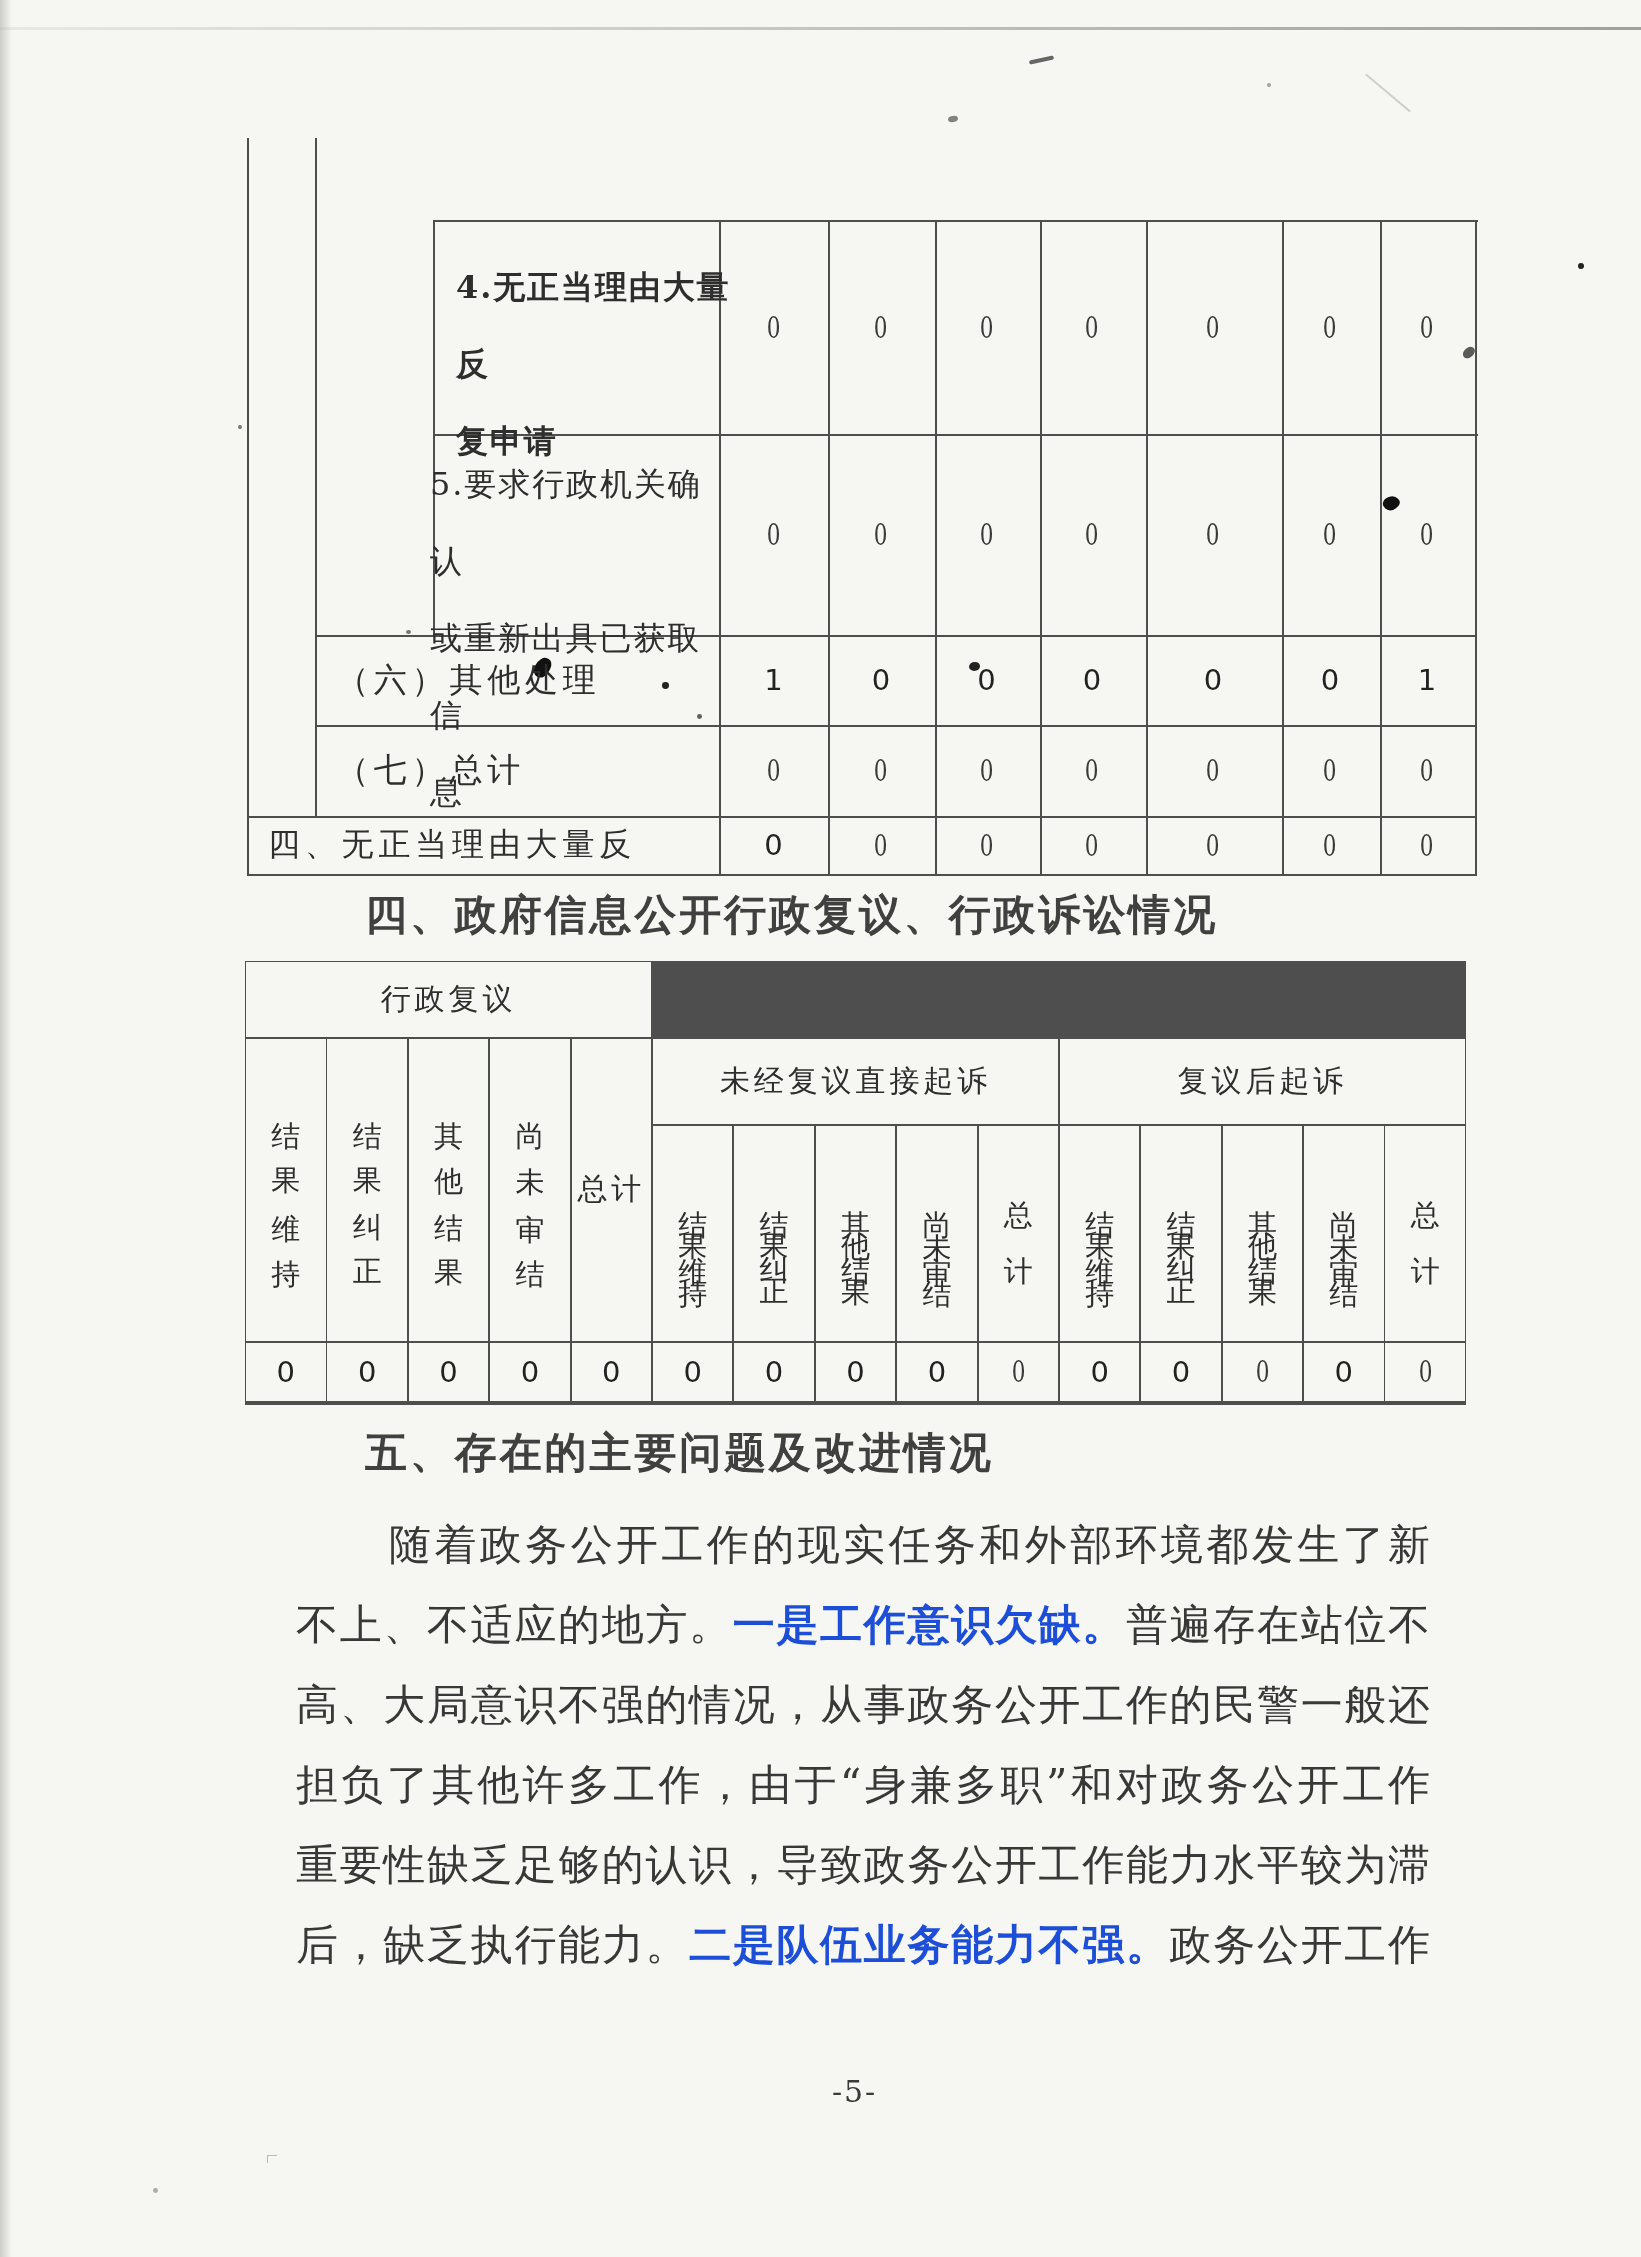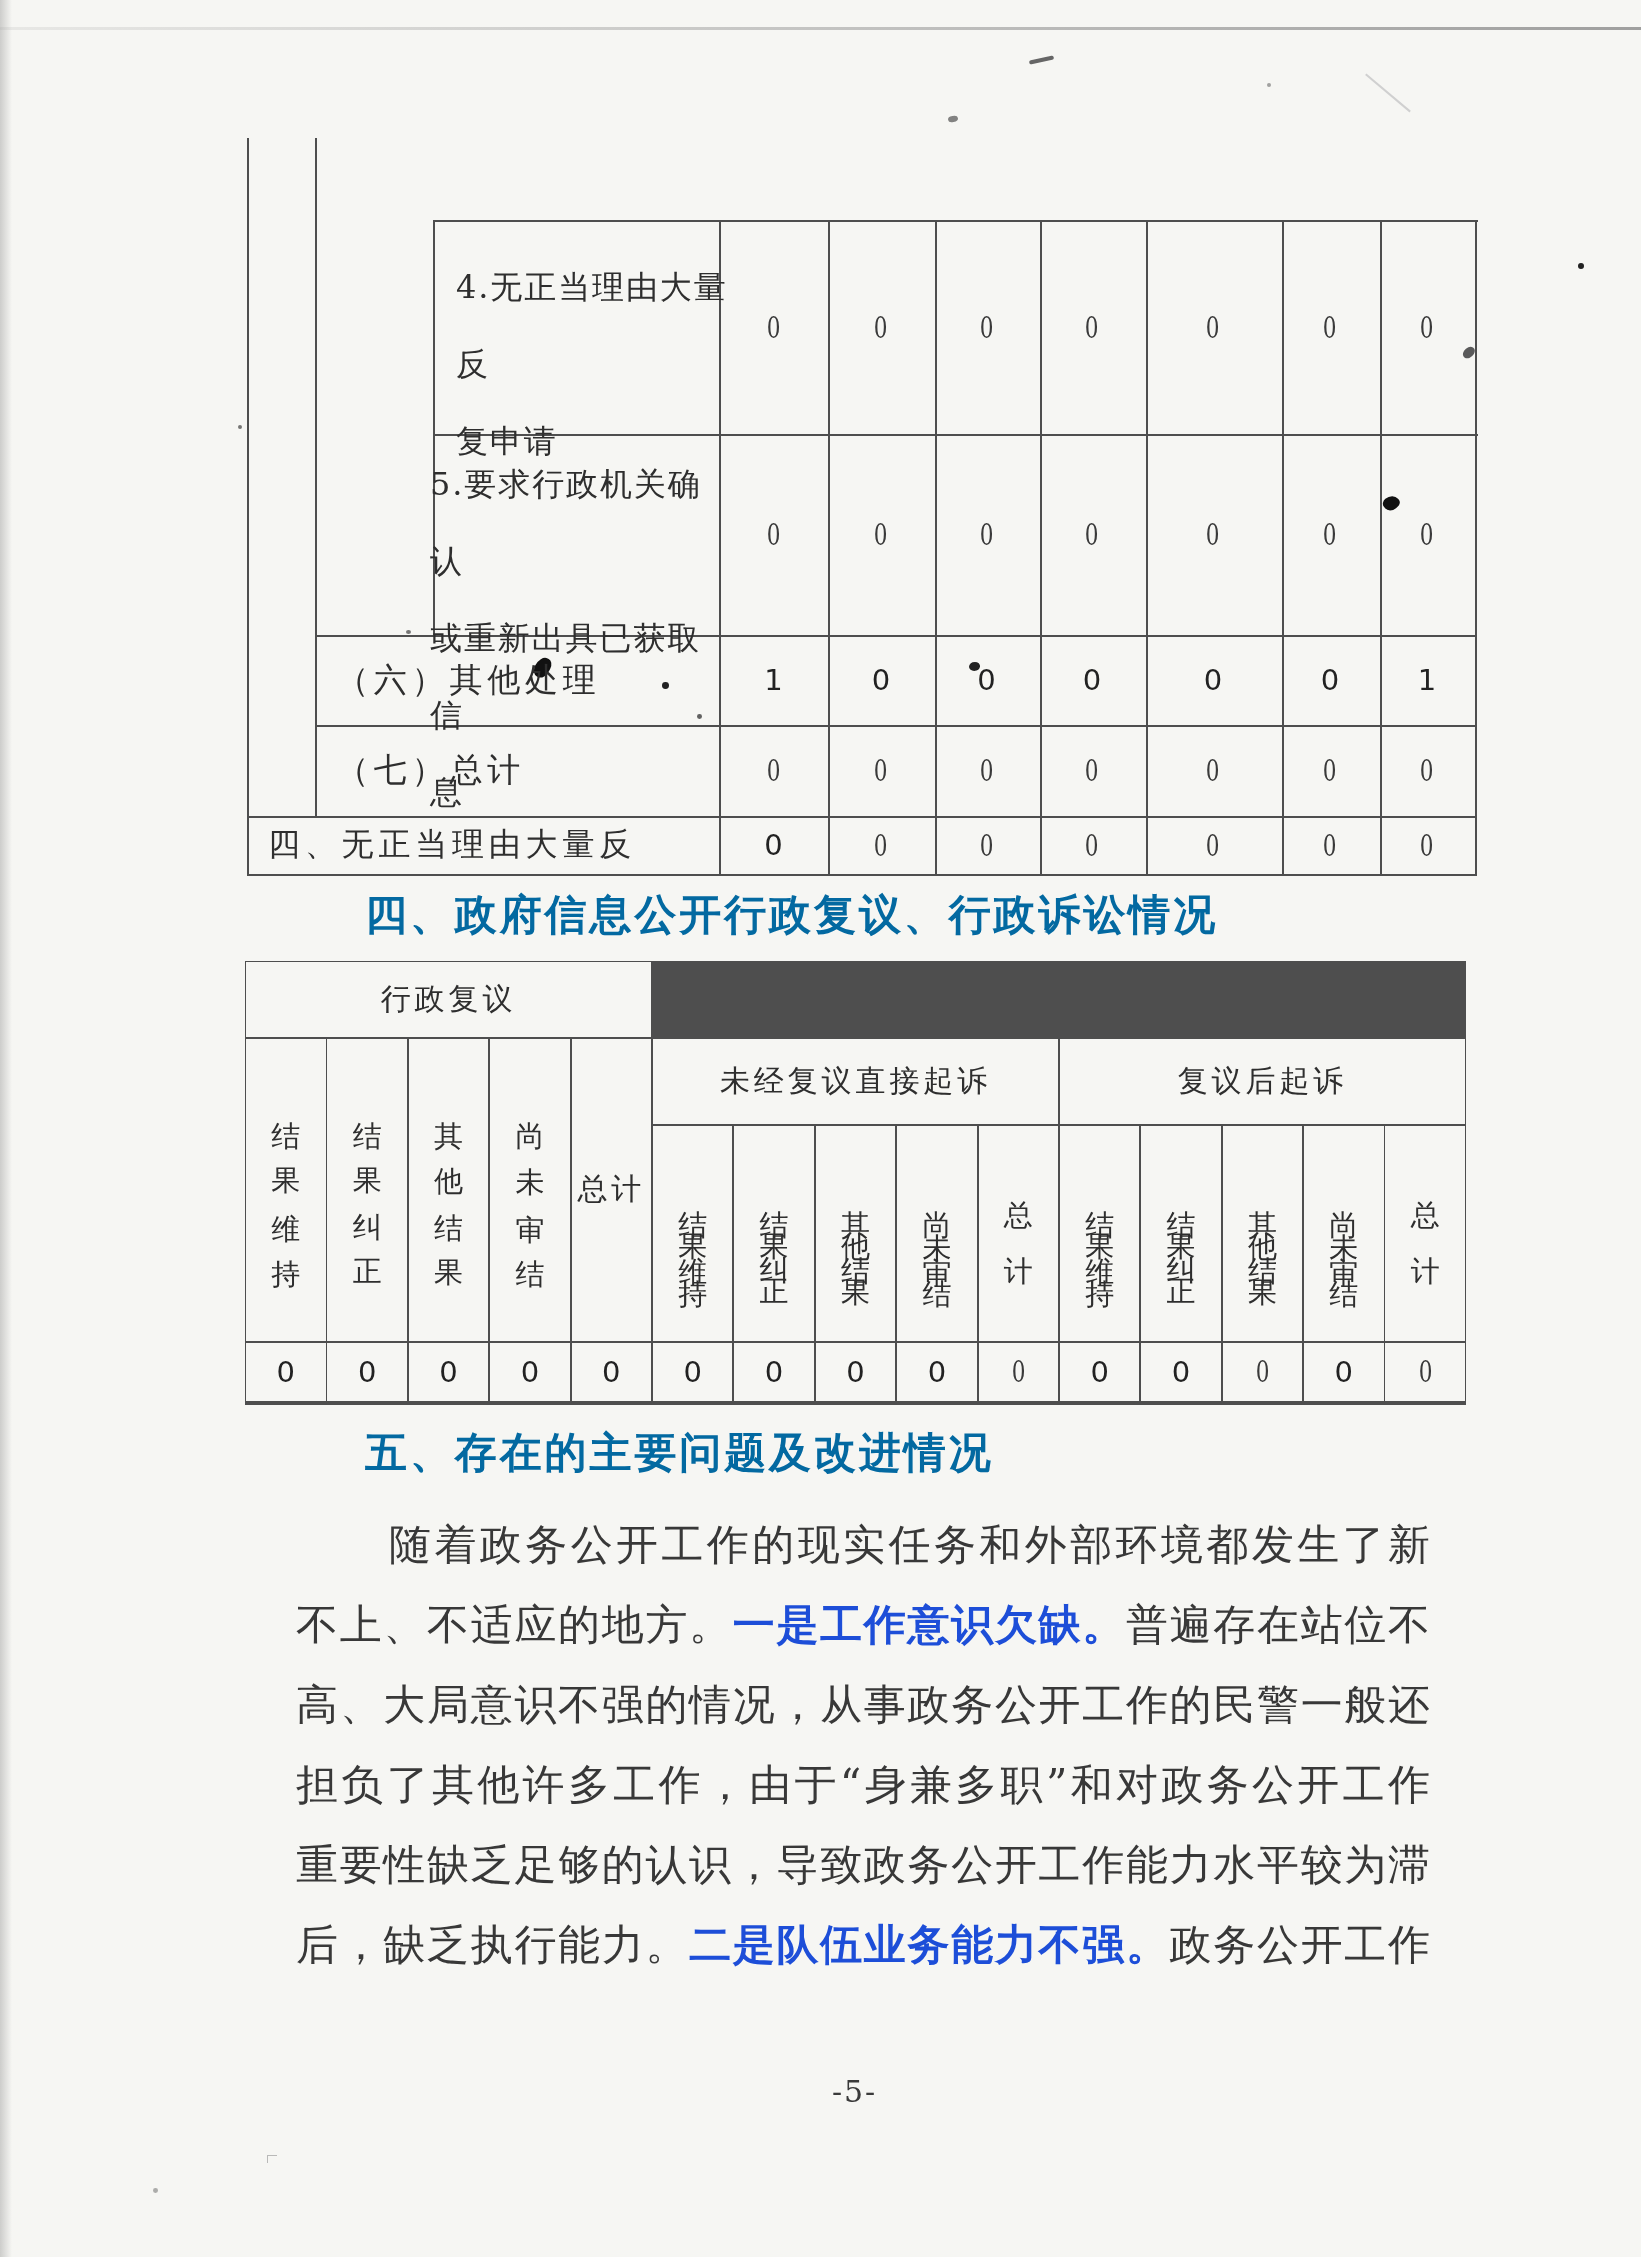--- a/index.html
+++ b/index.html
@@ -25,21 +25,21 @@
   .rowlab{font-size:33px;color:#2e2e2e;letter-spacing:4.8px;display:flex;align-items:center;}
   .valrow{display:flex;align-items:center;}
   .valrow>span{display:flex;align-items:center;justify-content:center;}
   .w0{width:109px;} .w1{width:106px;} .w2{width:105px;} .w3{width:106px;}
   .w4{width:136px;} .w5{width:98px;} .w6{width:96px;}
   .sz{font-family:"DejaVu Serif","Liberation Serif",serif;font-size:30px;color:#3a3a3a;
       display:inline-block;transform:scaleX(.72);}
   .tz{font-family:"DejaVu Sans","Liberation Sans",sans-serif;font-size:29px;color:#222;}
   
   .hding{font-family:"DejaVu Sans","Liberation Sans",sans-serif;font-weight:700;
-    font-size:42px;color:#0369a1;letter-spacing:2.9px;line-height:50px;white-space:nowrap;}
+    font-size:42px;color:#404040;letter-spacing:2.9px;line-height:50px;white-space:nowrap;}
   
   .t2{left:245px;top:961px;width:1221px;height:444px;
     display:grid;grid-template-columns:repeat(15,1fr);
     grid-template-rows:75px 85px 215px 58px;
     gap:1.9px;border:1.9px solid #4e4e4e;background:#4e4e4e;box-sizing:border-box;}
   .t2 .cell{background:#f6f6f3;display:flex;align-items:center;justify-content:center;}
   .t2 .hd{font-size:30px;color:#2e2e2e;letter-spacing:3.9px;white-space:nowrap;}
   .vert{writing-mode:vertical-rl;text-orientation:upright;line-height:1;
     font-size:29px;color:#2e2e2e;}
   .vs4a{letter-spacing:46px;}  
@@ -91,21 +91,21 @@
   <div class="abs vl" style="left:1380px;top:220px;height:654px;"></div>
   <div class="abs vl" style="left:1475px;top:220px;height:654px;"></div>
 
   <div class="abs hl" style="left:433px;top:220px;width:1045px;"></div>
   <div class="abs hl" style="left:433px;top:434px;width:1045px;"></div>
   <div class="abs hl" style="left:315px;top:635px;width:1162px;"></div>
   <div class="abs hl" style="left:315px;top:725px;width:1162px;"></div>
   <div class="abs hl" style="left:247px;top:816px;width:1230px;"></div>
   <div class="abs hl" style="left:247px;top:874px;width:1230px;"></div>
 
-  <div class="abs t1lab" style="left:456px;top:249px;width:280px;">
+  <div class="abs t1lab" style="left:456px;top:249px;width:280px;font-weight:bold;">
     <span class="ln" style="line-height:77px;">4.无正当理由大量反</span>
     <span class="ln" style="line-height:77px;">复申请</span>
   </div>
 
   <div class="abs t1lab" style="left:430px;top:446px;width:280px;">
     <span class="ln" style="line-height:77px;">5.要求行政机关确认</span>
     <span class="ln" style="line-height:77px;">或重新出具已获取信</span>
     <span class="ln" style="line-height:77px;">息</span>
   </div>
 

